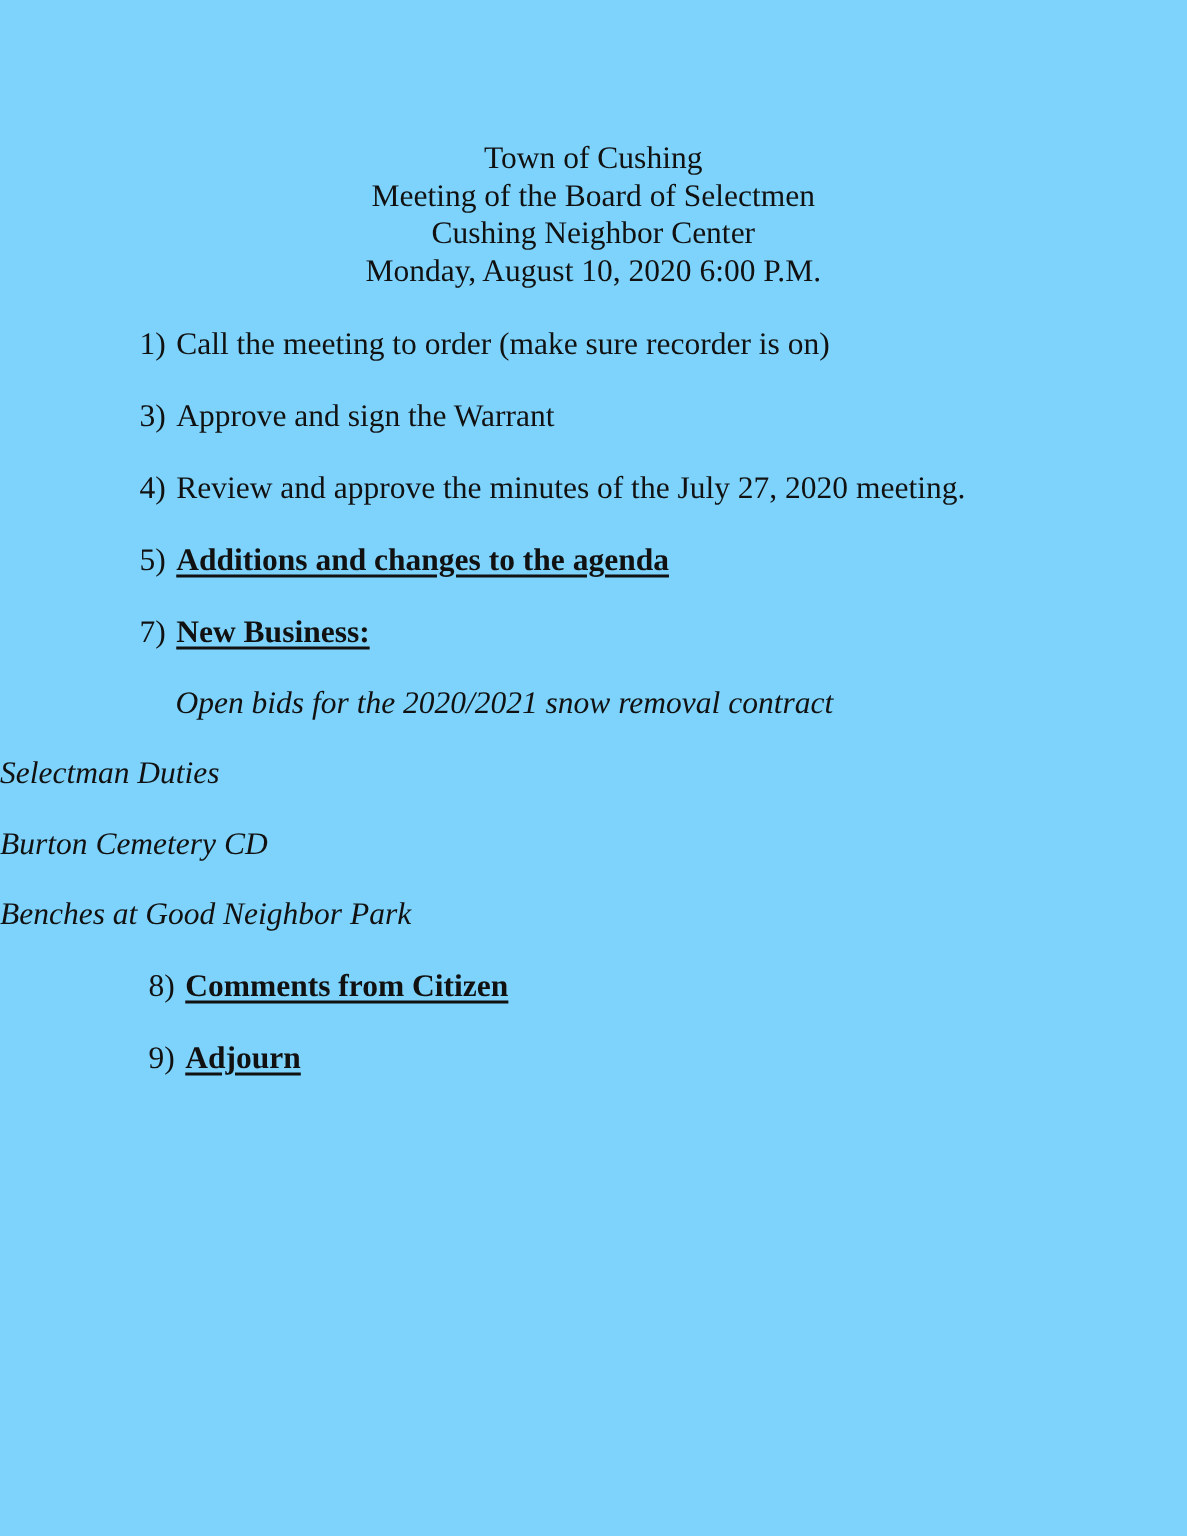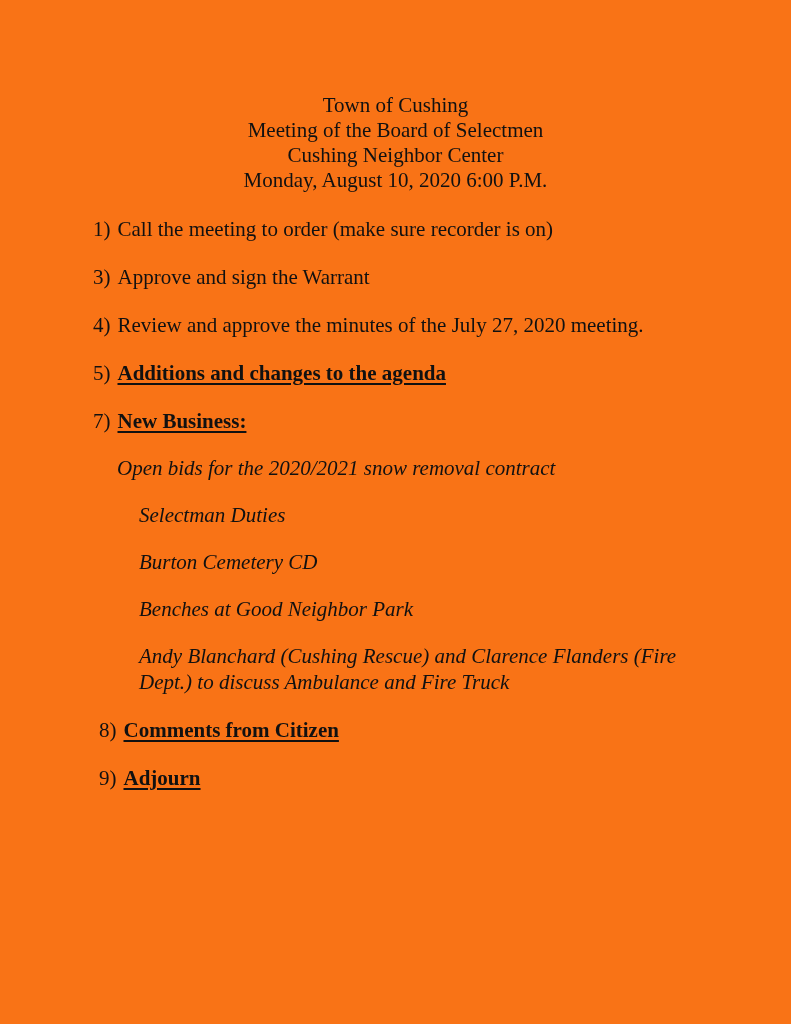--- a/index.html
+++ b/index.html
@@ -5,21 +5,21 @@
   html, body {
     margin: 0;
     padding: 0;
     background: #e8e8e8;
   }
   .page {
     position: relative;
     width: 791px;
     height: 1024px;
     margin: 0 auto;
-    background: #f97316;
+    background: #7dd3fc;
     color: #111111;
     font-family: "Liberation Serif", "DejaVu Serif", serif;
     font-size: 21px;
     line-height: 26px;
     overflow: hidden;
     box-sizing: border-box;
     padding-top: 93px;
   }
   .doc-header {
     text-align: center;
@@ -51,21 +51,21 @@
   .subline {
     margin-left: 12px;
     white-space: nowrap;
   }
   .topic {
     margin-top: 21px;
     white-space: nowrap;
     font-style: italic;
   }
   .topic.lvl1 { margin-left: 117px; }
-  .topic.lvl2 { margin-left: 139px; }
+  .topic.lvl2 { }
   .topic .tline { white-space: nowrap; }
 </style>
 </head>
 <body>
 
 <div class="page">
 
   <header class="doc-header">
     <div class="h-line">Town of Cushing</div>
     <div class="h-line">Meeting of the Board of Selectmen</div>
@@ -98,24 +98,20 @@
     </div>
 
     <div class="topic lvl1">Open bids for the 2020/2021 snow removal contract</div>
 
     <div class="topic lvl2">Selectman Duties</div>
 
     <div class="topic lvl2">Burton Cemetery CD</div>
 
     <div class="topic lvl2">Benches at Good Neighbor Park</div>
 
-    <div class="topic lvl2">
-      <div class="tline">Andy Blanchard (Cushing Rescue) and Clarence Flanders (Fire</div>
-      <div class="tline">Dept.) to discuss Ambulance and Fire Truck</div>
-    </div>
 
     <div class="item shift">
       <span class="num">8)</span><span class="txt u">Comments from Citizen</span>
     </div>
 
     <div class="item shift">
       <span class="num">9)</span><span class="txt u">Adjourn</span>
     </div>
 
   </main>

